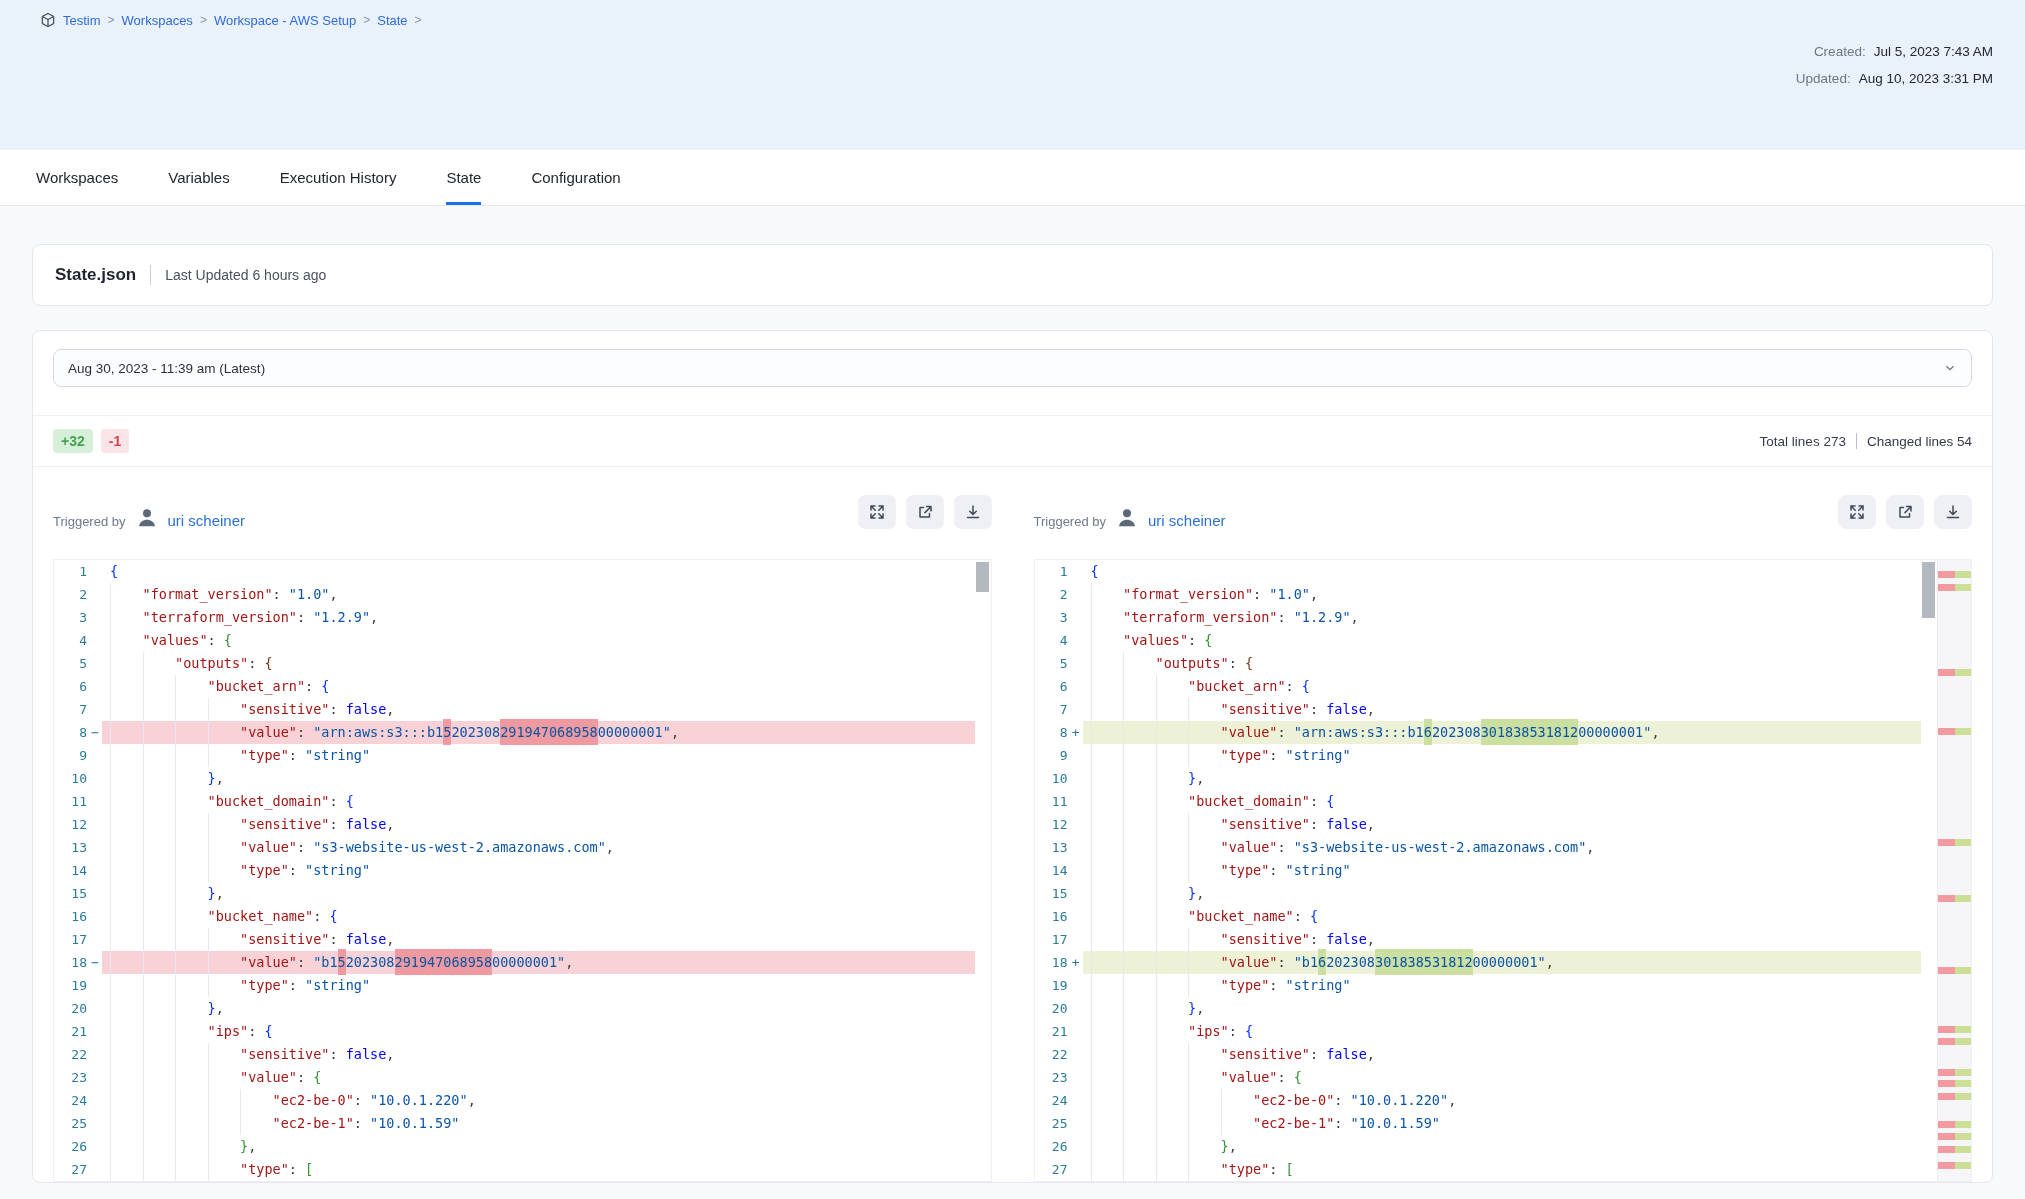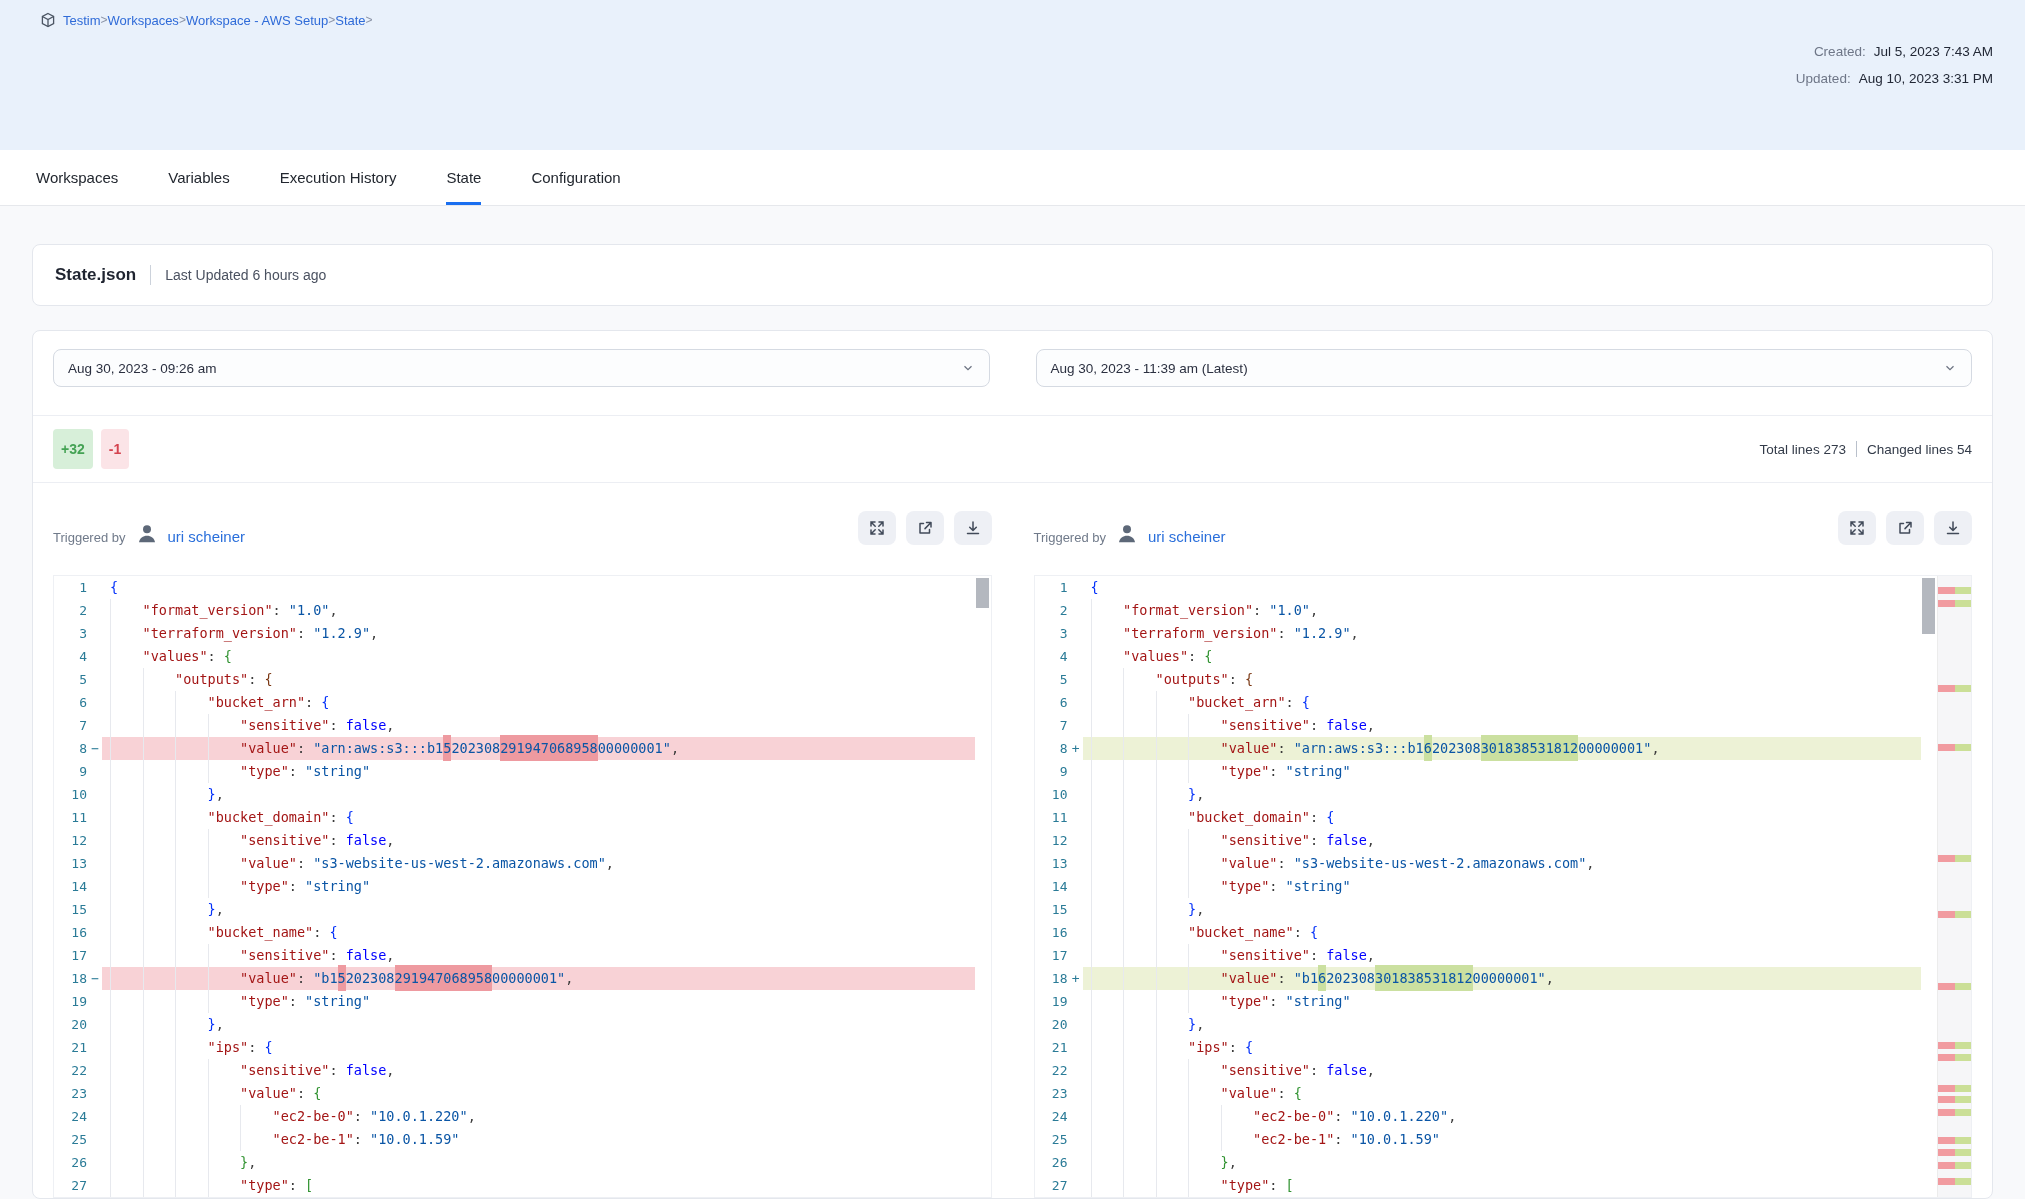--- a/index.html
+++ b/index.html
@@ -42,21 +42,21 @@
   .bigcard { margin-top:24px; }
   .sec1 { padding:18px 20px 28px 20px; }
   .sec-title { font-size:14px; font-weight:700; color:#1f2430; margin-bottom:14px; }
   .dd-row { display:flex; gap:46px; }
   .dd { flex:1; height:38px; border:1px solid #d5dae2; border-radius:8px; background:#fcfdfe;
     display:flex; align-items:center; padding:0 14px; font-size:13.5px; color:#2b3040; cursor:pointer; }
   .dd .grow { flex:1; }
   .dd svg { width:14px; height:14px; color:#6b7280; }
   .divider { border-top:1px solid #eceef3; }
   .stats { padding:13px 20px; display:flex; align-items:center; }
-  .pill { font-size:14px; font-weight:600; border-radius:4px; padding:12px 8px; }
+  .pill { font-size:14px; font-weight:600; border-radius:4px; padding:4px 8px; }
   .pill.add { background:#d7efd9; color:#44a254; margin-right:8px; }
   .pill.del { background:#fbe4e7; color:#d4434f; }
   .totals { margin-left:auto; font-size:13.5px; color:#333b49; display:flex; align-items:center; gap:10px; }
   .totals .tbar { width:1px; height:16px; background:#b9c0cb; }
 
   .sec3 { padding:24px 20px 0 20px; display:flex; gap:42px; }
   .panel { flex:1; min-width:0; }
   .phead { display:flex; align-items:flex-end; margin-bottom:30px; height:38px; }
   .phead .tlab { font-size:13px; color:#707a8a; }
   .phead .avatar { width:22px; height:22px; color:#5d6878; margin:0 10px 0 10px; }
@@ -99,21 +99,21 @@
 <body>
 
 <div class="hero">
   <div class="crumbs">
     <span class="bc-icon">
       <svg viewBox="0 0 16 16" fill="none" stroke="currentColor" stroke-width="1.3">
         <path d="M8 1.5l5.6 3v7L8 14.5l-5.6-3v-7z"></path>
           <path d="M2.4 4.5L8 7.6l5.6-3.1M8 7.6v6.9"></path>
       </svg>
     </span>
-    <span id="bc-items" style="display:flex;align-items:center;">
+    <span id="bc-items" style="display:flex;align-items:center;gap:7px;">
         <a>Testim</a>
         <span class="sep">&gt;</span>
         <a>Workspaces</a>
         <span class="sep">&gt;</span>
         <a>Workspace - AWS Setup</a>
         <span class="sep">&gt;</span>
         <a>State</a>
         <span class="sep">&gt;</span>
       </span>
   </div>
@@ -134,27 +134,20 @@
 <div class="content">
   <div class="card filebar">
     <span class="fname">State.json</span>
     <span class="vdiv"></span>
     <span class="fupd">Last Updated 6 hours ago</span>
   </div>
 
   <div class="card bigcard">
     <div class="sec1">
       <div class="dd-row">
-        <div class="dd">
-          <span>Aug 30, 2023 - 09:26 am</span>
-          <span class="grow"></span>
-          <svg viewBox="0 0 16 16" fill="none" stroke="currentColor" stroke-width="1.4">
-              <path d="M4 6l4 4 4-4"></path>
-            </svg>
-        </div>
         <div class="dd">
           <span>Aug 30, 2023 - 11:39 am (Latest)</span>
           <span class="grow"></span>
           <svg viewBox="0 0 16 16" fill="none" stroke="currentColor" stroke-width="1.4">
               <path d="M4 6l4 4 4-4"></path>
             </svg>
         </div>
       </div>
     </div>
     <div class="divider"></div>

